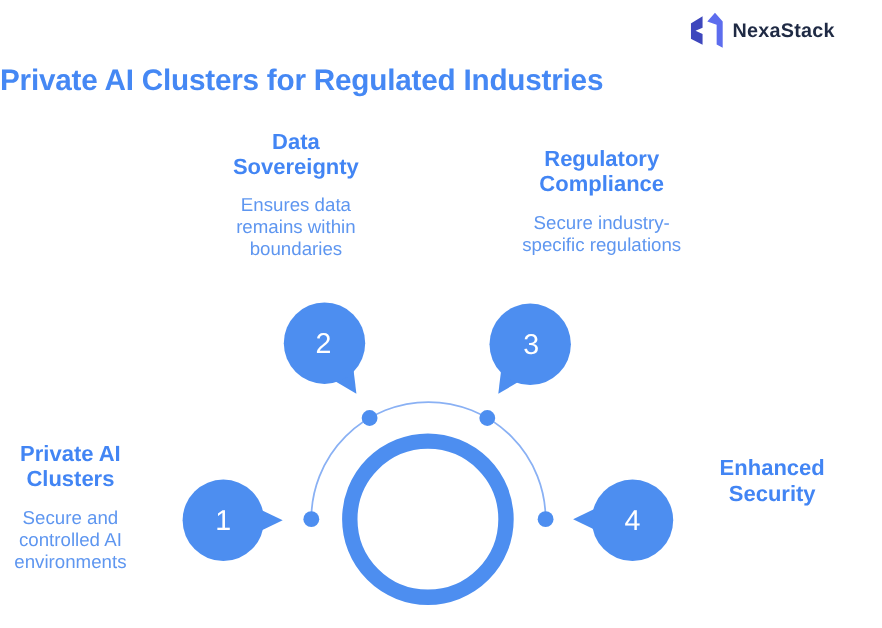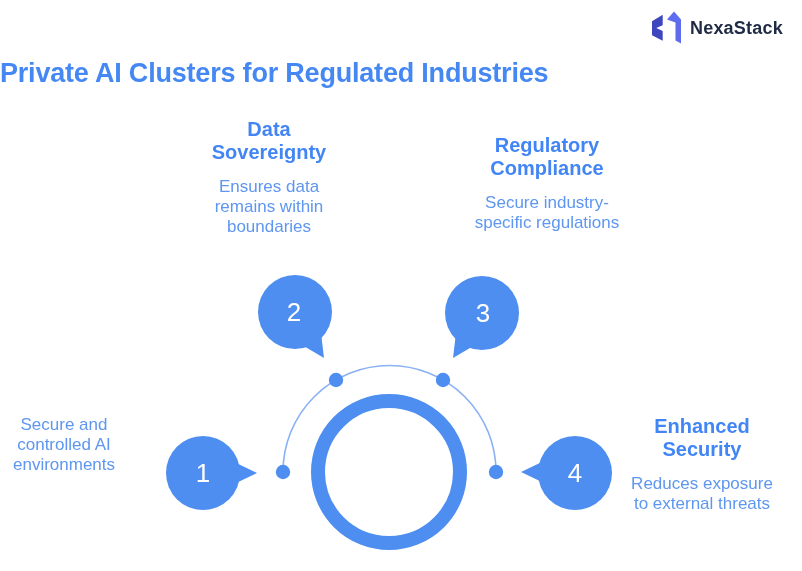--- a/index.html
+++ b/index.html
@@ -15,21 +15,21 @@
   html,body{margin:0;padding:0;background:#fff;}
   .canvas{
     position:relative;
     width:802px;height:571px;
     overflow:hidden;
     background:#ffffff;
     font-family:"Liberation Sans", sans-serif;
   }
   
   .brand{
-    position:absolute;top:10px;left:652px;
+    position:absolute;top:10px;left:628px;
     display:flex;align-items:center;gap:8px;
   }
   .brand svg{display:block;}
   .brand-name{
     font-size:18px;font-weight:700;letter-spacing:0.2px;
     color:var(--logo-text);
   }
   
   .title{
     position:absolute;top:56px;left:0;width:776px;
@@ -113,21 +113,21 @@
     <h2>Data Sovereignty</h2>
     <p>Ensures data remains within boundaries</p>
   </div>
 
   <div class="label label-topright">
     <h2>Regulatory Compliance</h2>
     <p>Secure industry-specific regulations</p>
   </div>
 
   <div class="label label-left">
+    <h2>Private AI Clusters</h2>
     <p>Secure and controlled AI environments</p>
   </div>
 
   <div class="label label-right">
     <h2>Enhanced Security</h2>
-    <p>Reduces exposure to external threats</p>
   </div>
 
 </div>
 
 </body></html>

